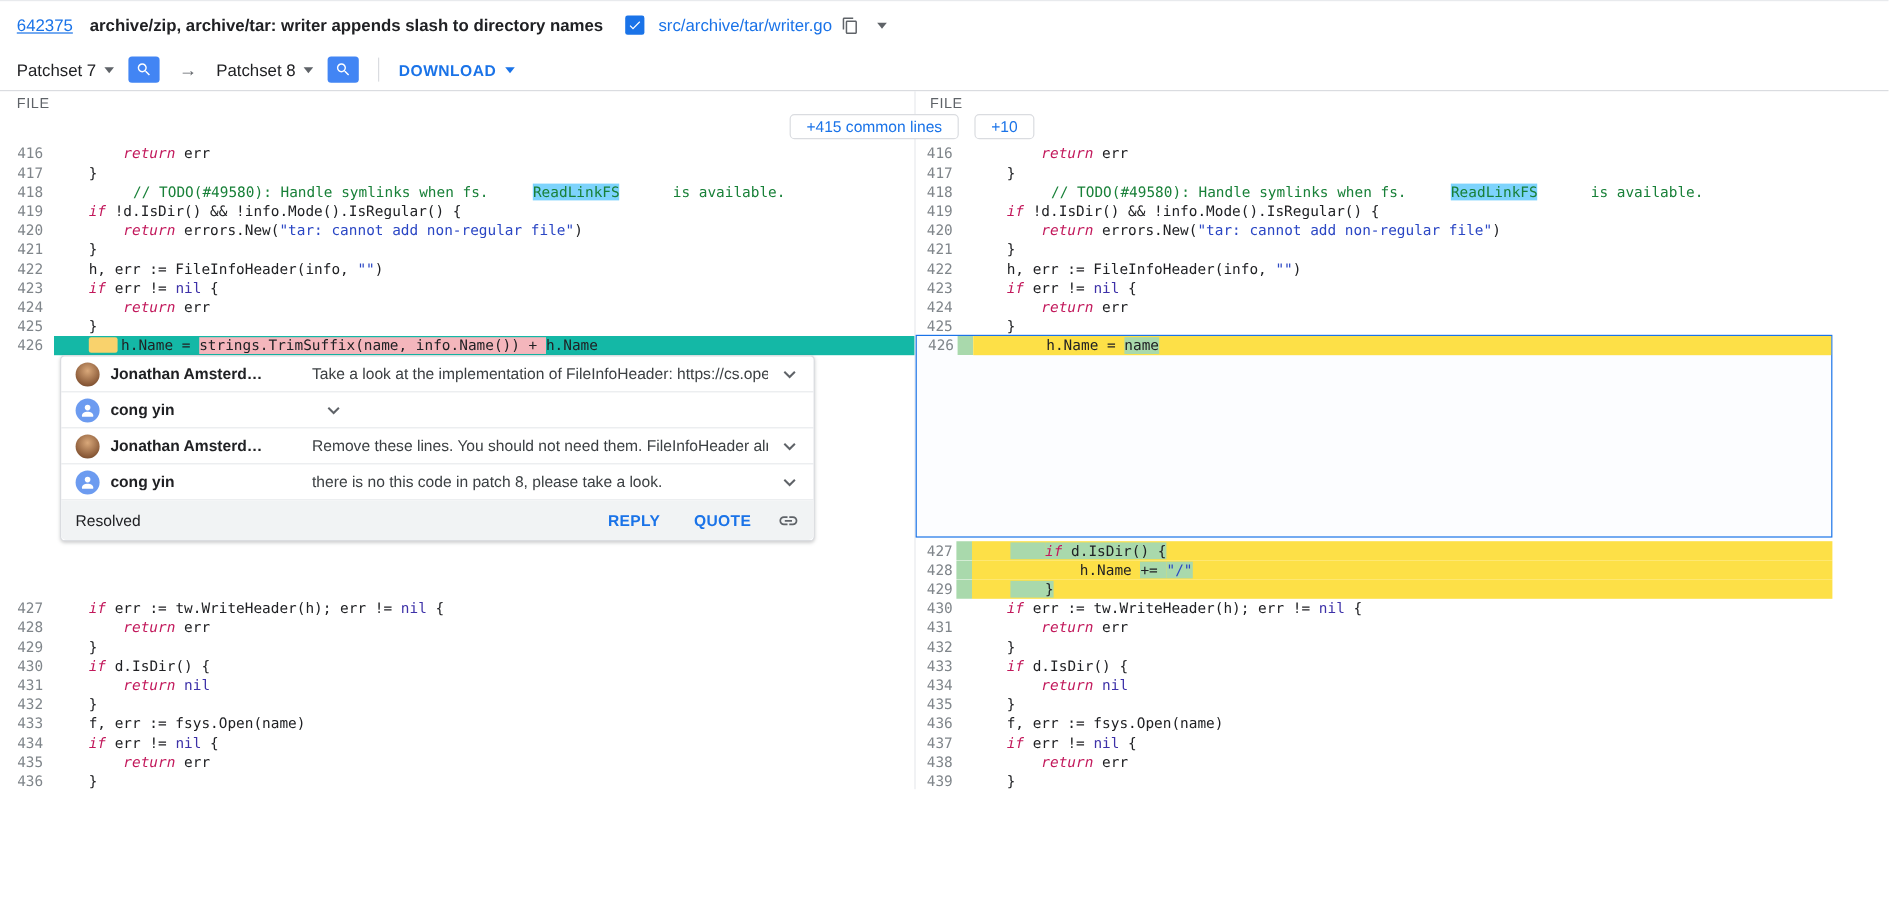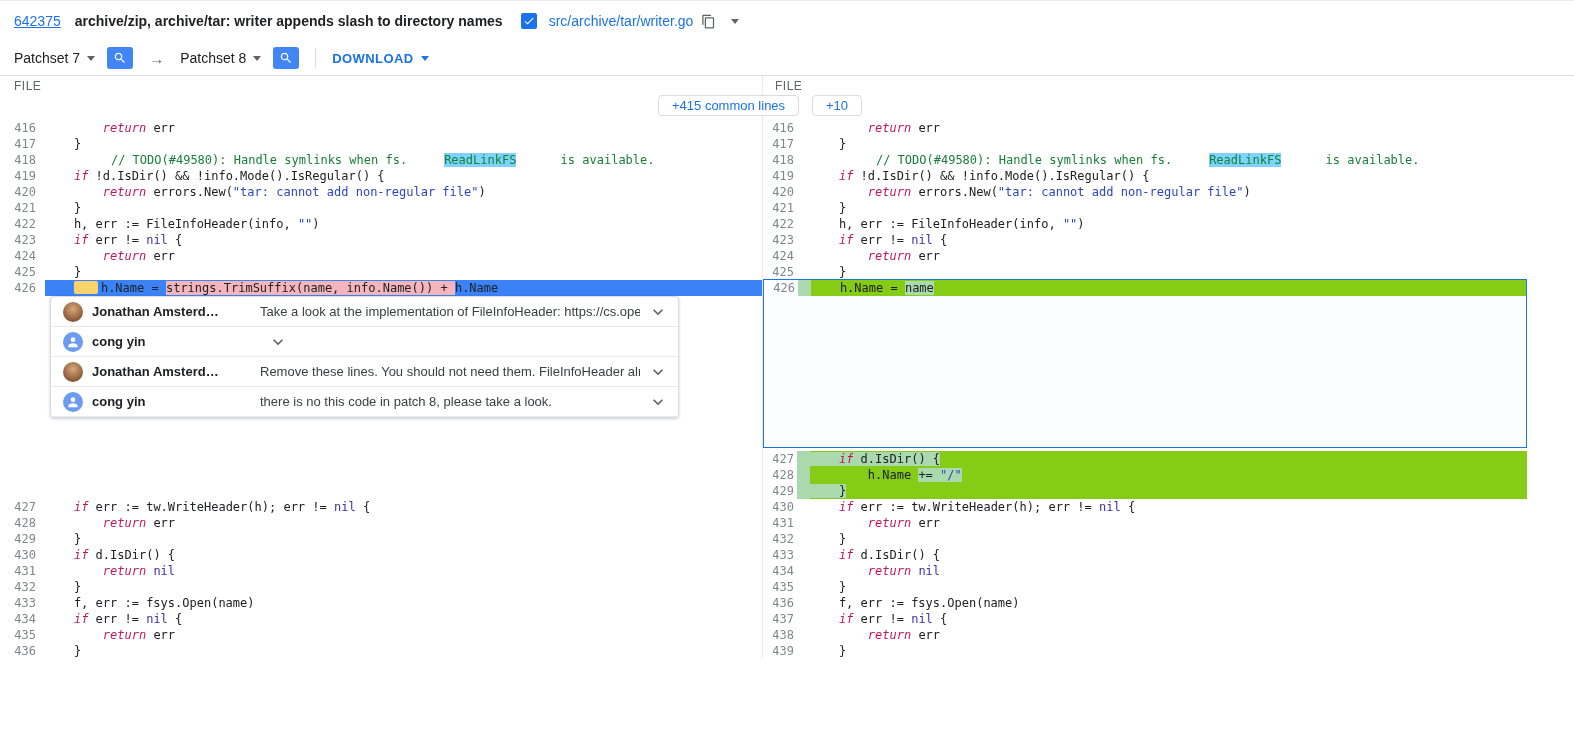--- a/index.html
+++ b/index.html
@@ -39,23 +39,23 @@
   .crow{display:flex;height:16px;white-space:pre;}
   .gut{flex:none;text-align:right;color:#80868b;box-sizing:border-box;cursor:pointer;}
   .pane-left .gut{width:45px;padding-right:9px;}
   .pane-right .gut{width:47px;padding-right:16px;}
   .code{flex:1;color:#202124;}
   .kw{color:#c2185b;font-style:italic;}
   .str{color:#2a46c4;}
   .lit{color:#3d31a8;}
   .com{color:#188038;margin-left:37px;}
   .srch{background:#7dd3fc;}
-  .rem .code{background:#3b82f6;}
+  .rem .code{background:#14b8a6;}
   .rem .ihl{background:#f4b6bc;}
-  .add .code{background:#84cc16;}
+  .add .code{background:#fde047;padding-left:32px;}
   .add .ihl{background:#a9d9ac;}
   .pane-right .add .gut{box-shadow:inset -13px 0 0 #a9d9ac;}
   .marker{display:inline-block;width:24px;height:13px;background:#f9d26c;border-radius:2px;vertical-align:-2px;margin-right:3px;}
 
   
   .selbox{position:absolute;left:763px;top:279px;width:764px;height:169px;border:1.5px solid #1a73e8;box-sizing:border-box;background:#fcfdff;z-index:1;}
   .selbox .codeblock{position:static;}
 
   
   .thread{position:absolute;left:50px;top:296px;width:627px;background:#fff;border:1px solid #dadce0;border-radius:4px;
@@ -253,19 +253,33 @@
           </span>
           <span class="c-author">cong yin</span>
           <span class="c-text">there is no this code in patch 8, please take a look.</span>
           <span class="chev">
             <svg width="20" height="20" viewBox="0 0 24 24">
               <path fill="#5f6368" d="M16.59 8.59L12 13.17 7.41 8.59 6 10l6 6 6-6z"></path>
             </svg>
           </span>
         </div>
       </div>
+    <div class="thread-footer">
+      <span class="resolved">Resolved</span>
+      <span class="t-actions">
+        <span class="t-link" style="margin-left:0">REPLY</span>
+        <span class="t-link">QUOTE</span>
+        <span class="link-icon">
+          <span style="display:flex">
+            <svg width="18" height="18" viewBox="0 0 24 24">
+                <path fill="#5f6368" d="M3.9 12c0-1.71 1.39-3.1 3.1-3.1h4V7H7c-2.76 0-5 2.24-5 5s2.24 5 5 5h4v-1.9H7c-1.71 0-3.1-1.39-3.1-3.1zM8 13h8v-2H8v2zm9-6h-4v1.9h4c1.71 0 3.1 1.39 3.1 3.1s-1.39 3.1-3.1 3.1h-4V17h4c2.76 0 5-2.24 5-5s-2.24-5-5-5z"></path>
+              </svg>
+          </span>
+        </span>
+      </span>
+    </div>
   </div>
 
   <div class="chip" style="top:660px;left:658px">+262 common lines</div>
   <div class="chip" style="top:660px;left:812px">+10</div>
 
   <div class="bottomarea"></div>
 </div>
 
 </body></html>

